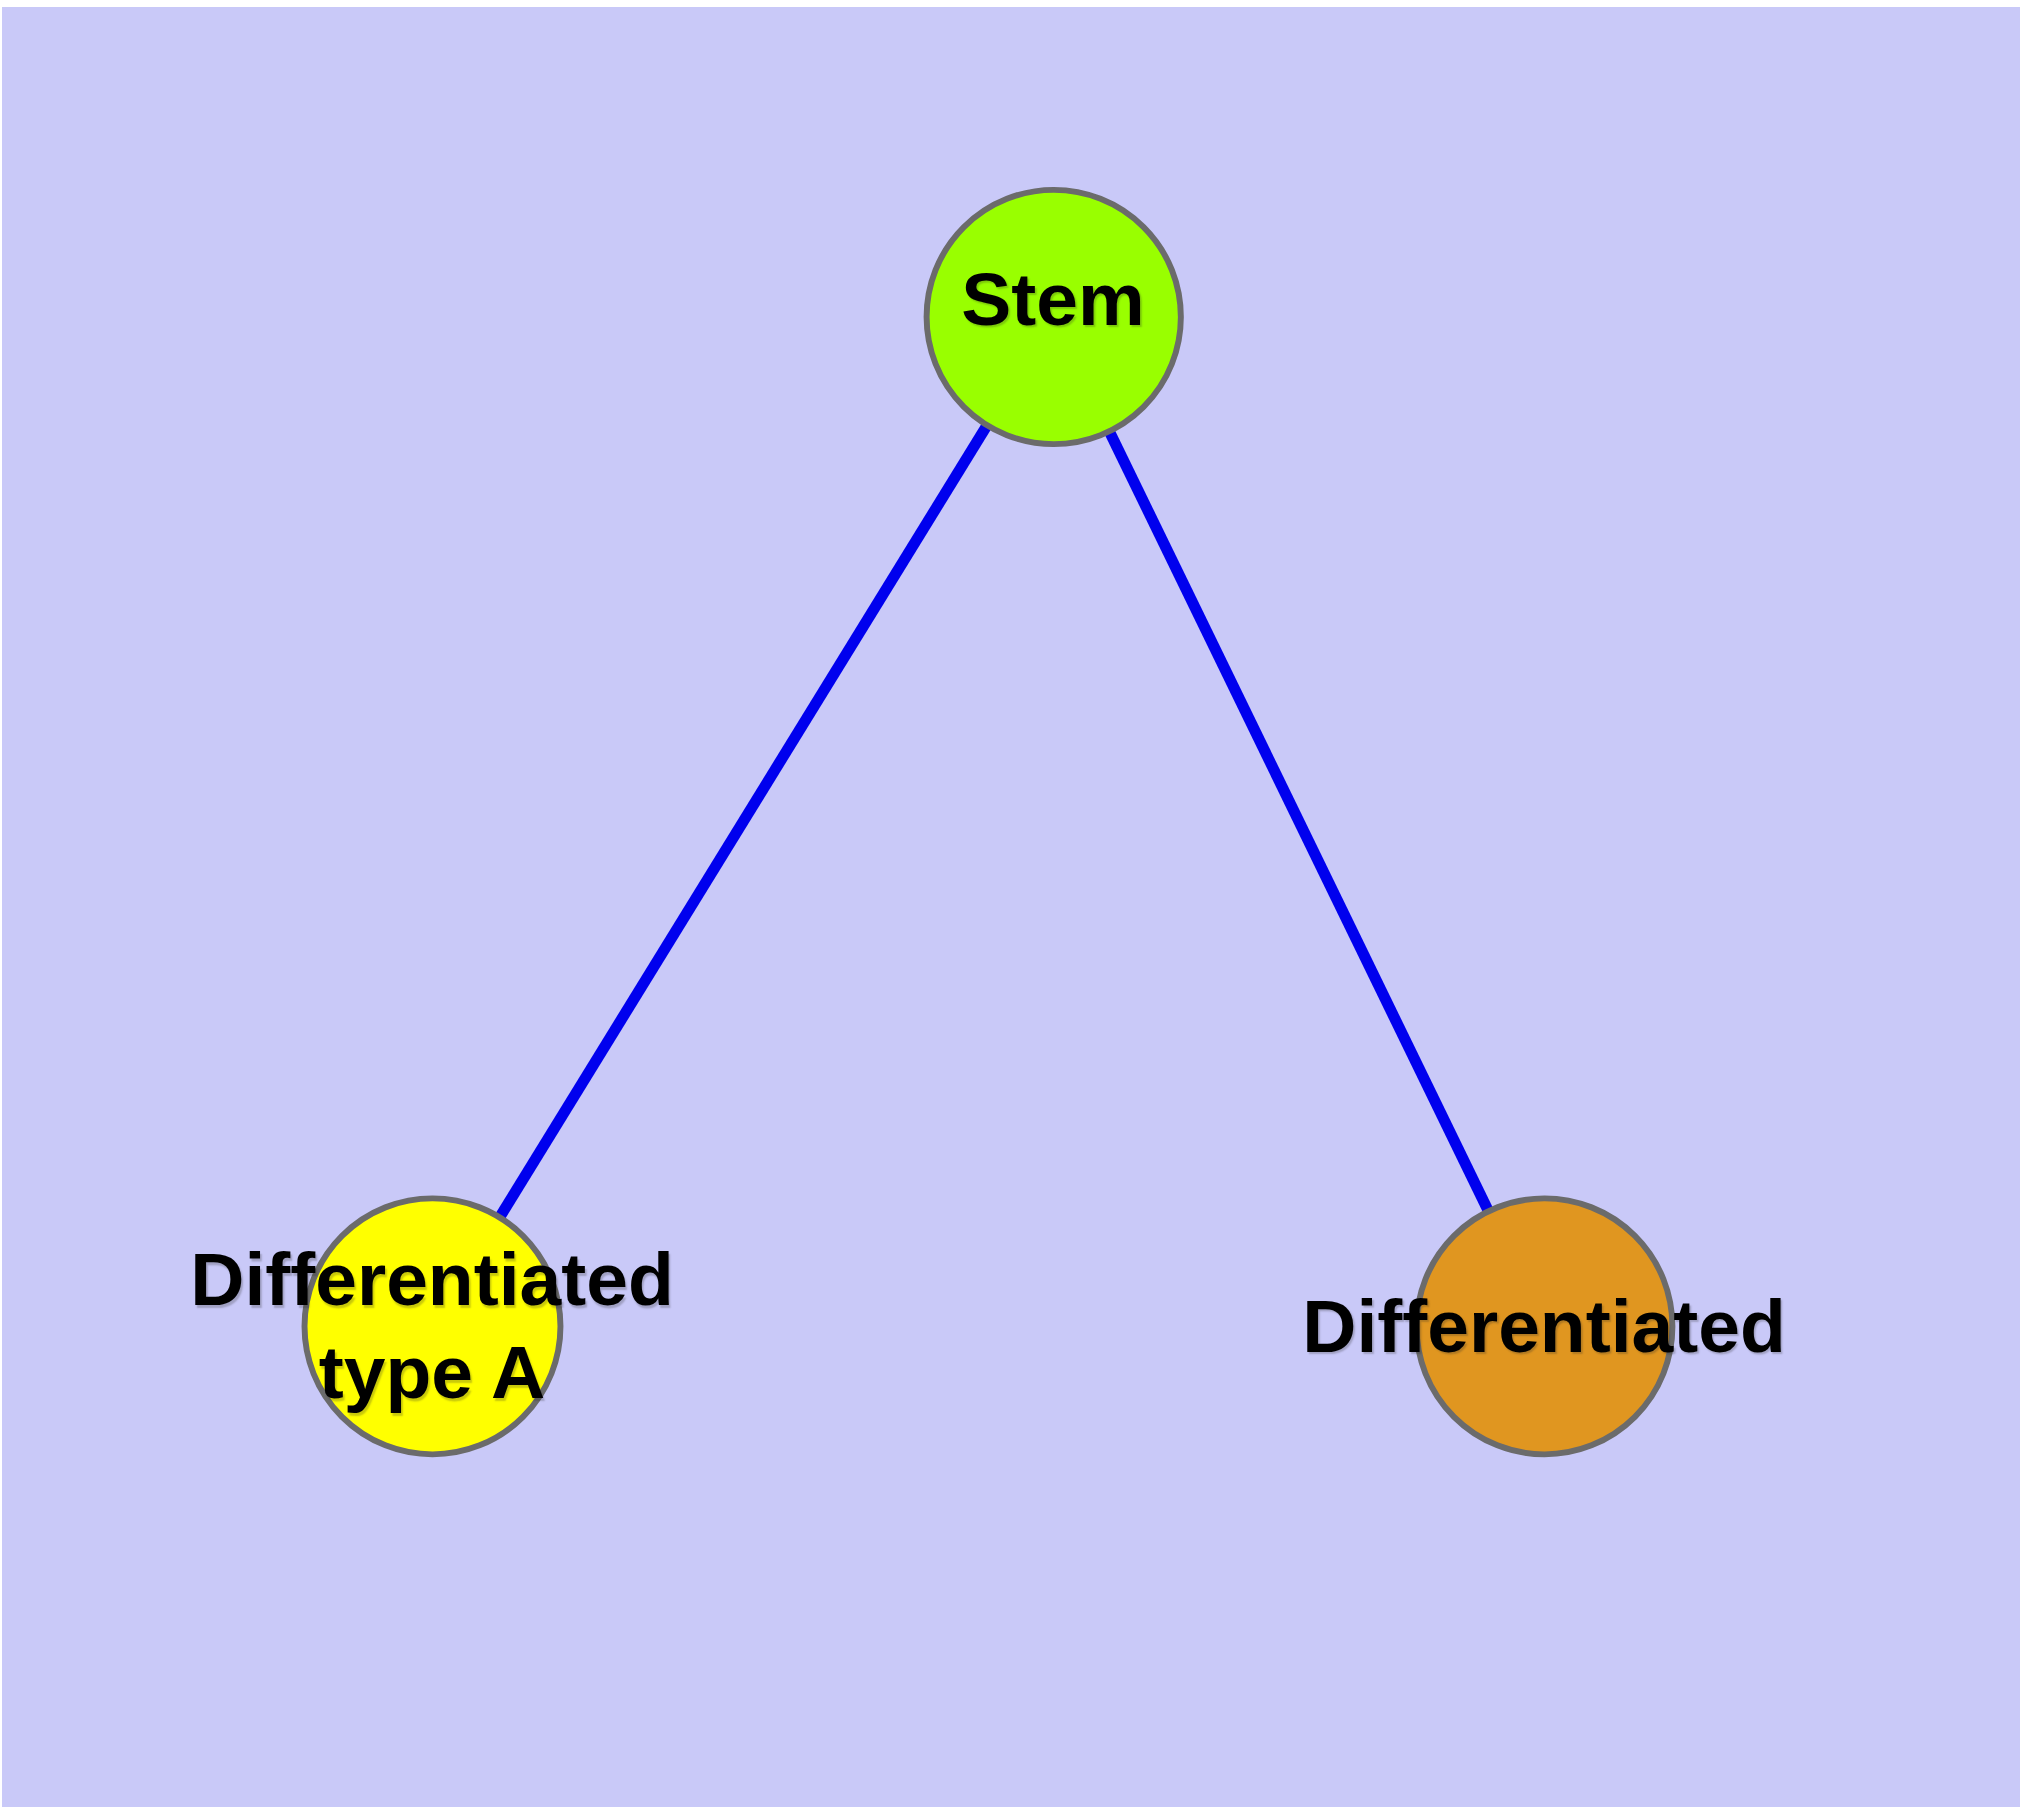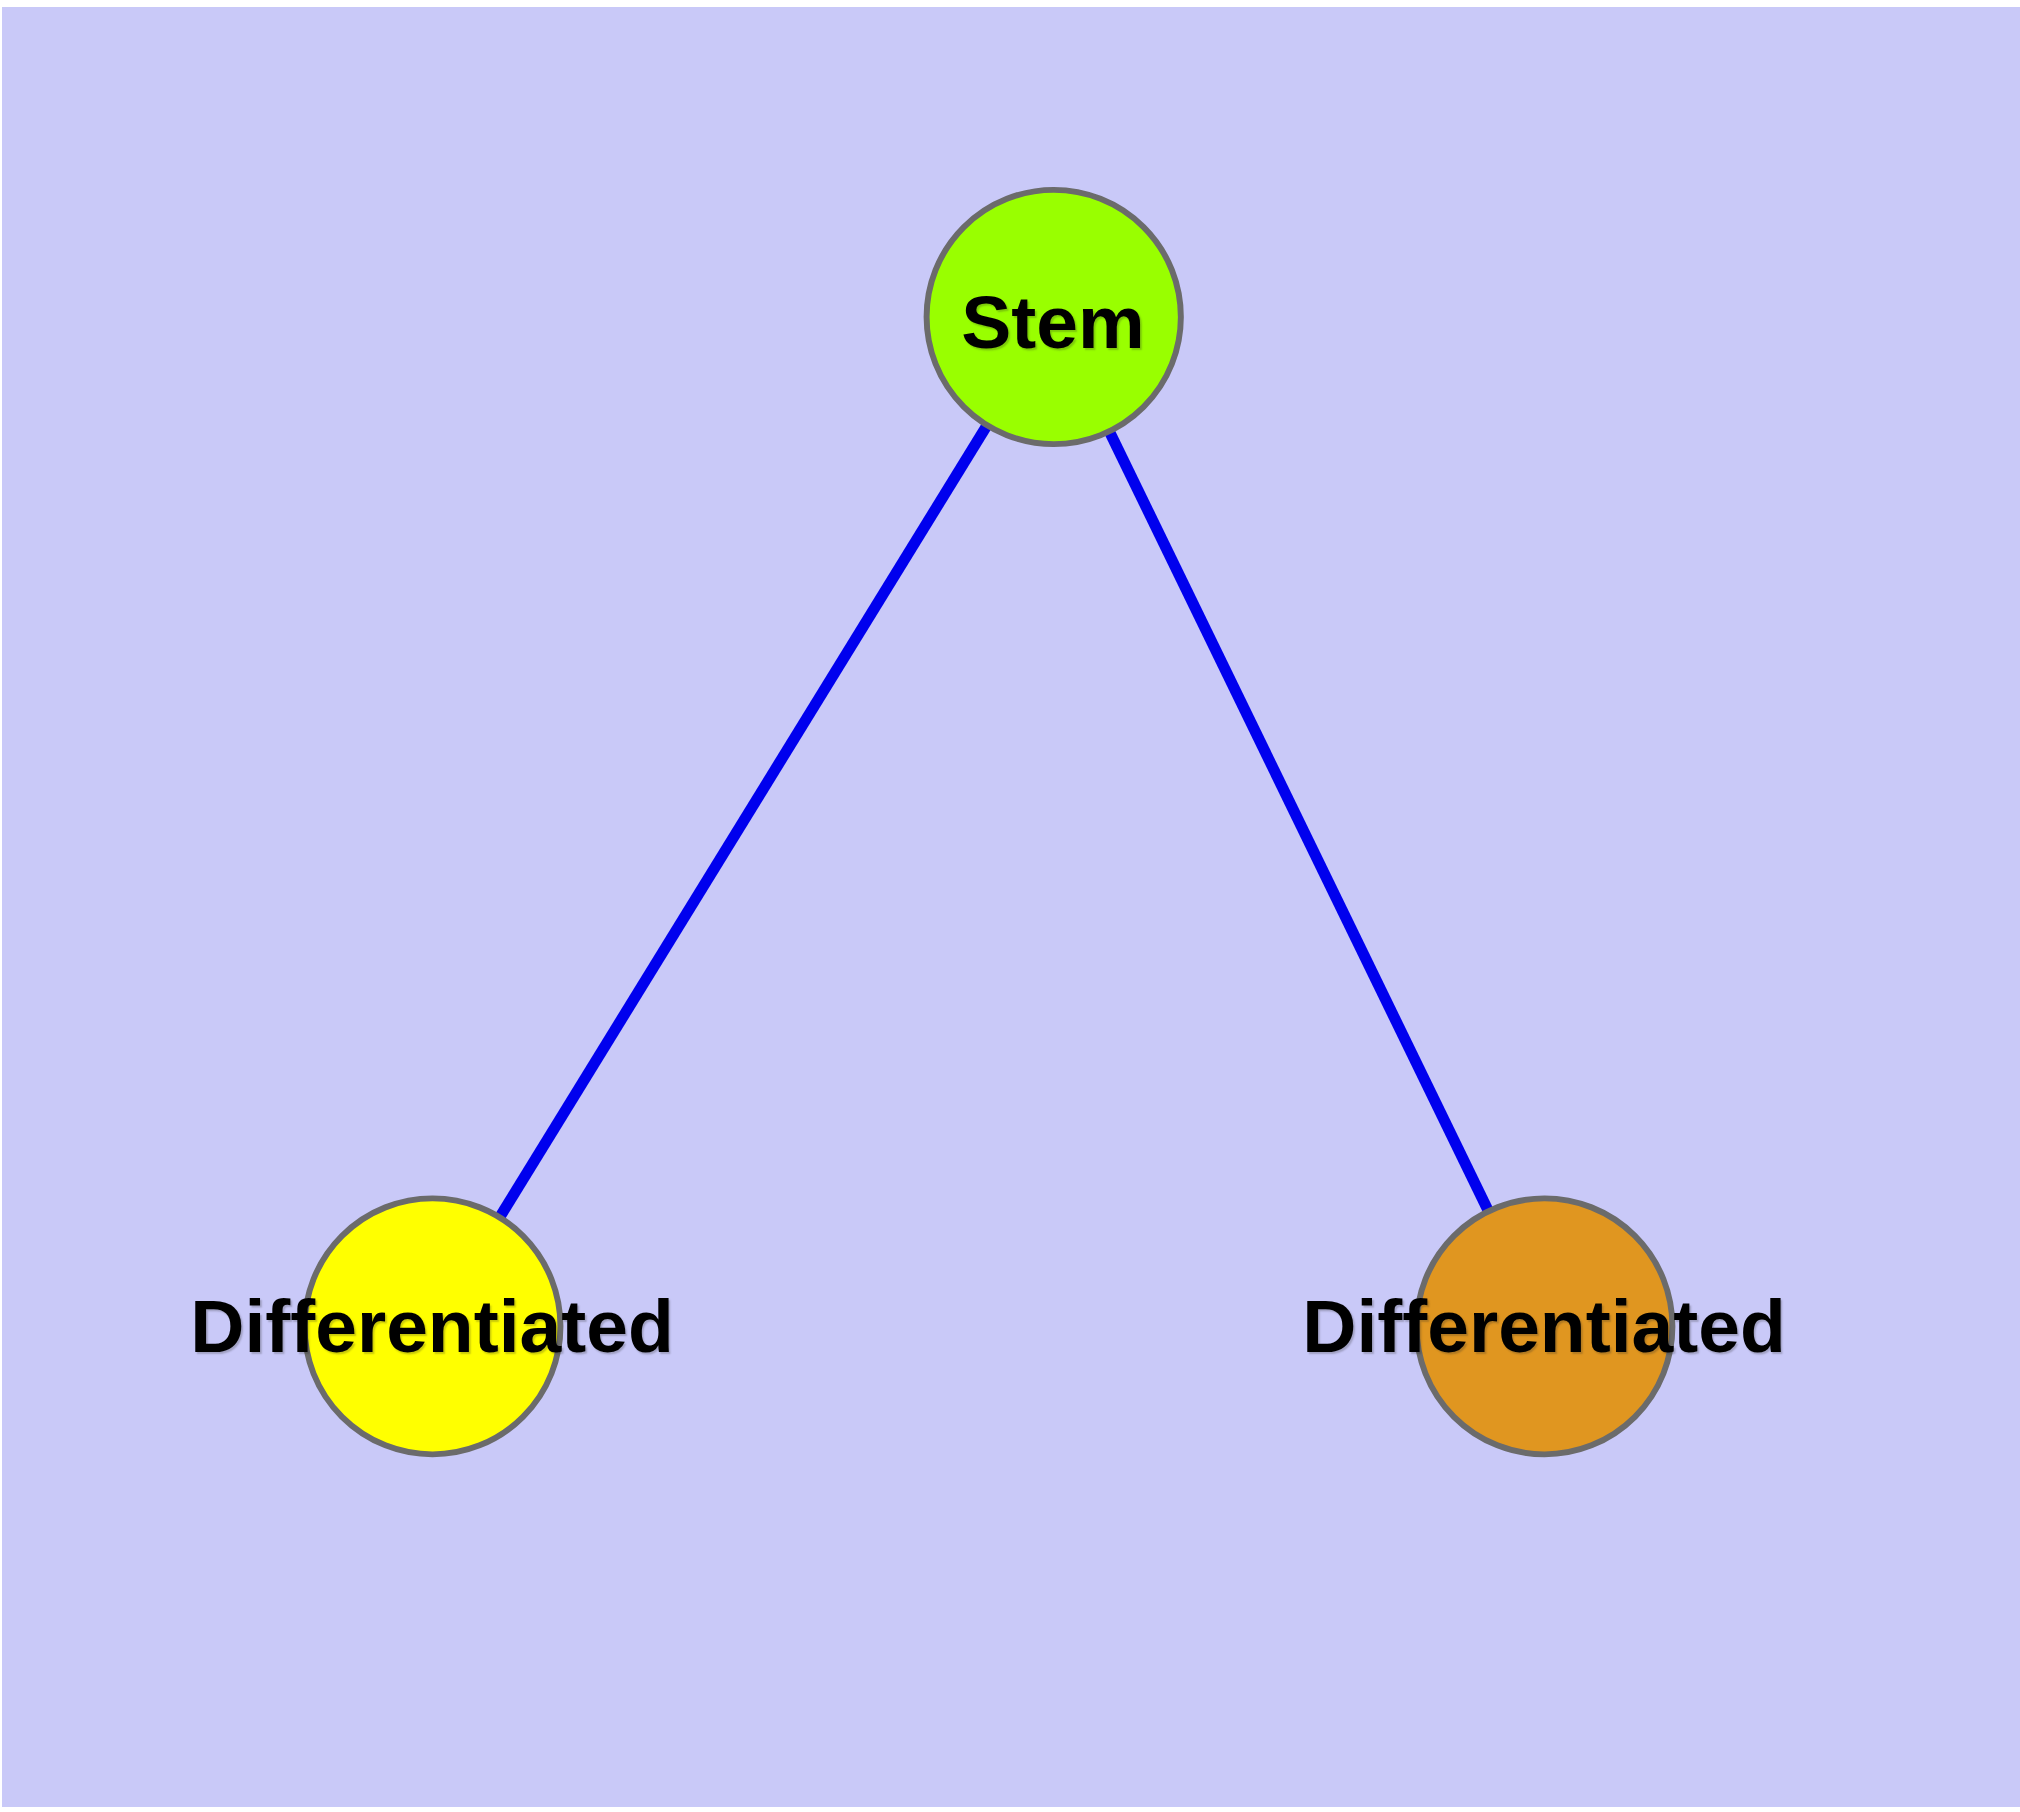--- a/index.html
+++ b/index.html
@@ -47,24 +47,25 @@
 <div class="bg" style="background: rgb(201, 201, 248);"></div>
 
 <svg class="graph" width="2021" height="1812" viewBox="0 0 2384 2138">
     <line x1="1243" y1="374" x2="510" y2="1565" stroke="#0000ee" stroke-width="13"></line>
     <line x1="1243" y1="374" x2="1822" y2="1565" stroke="#0000ee" stroke-width="13"></line>
     <circle cx="1243" cy="374" r="150" fill="#99ff00" stroke="#6b6b6b" stroke-width="7"></circle>
     <circle cx="510" cy="1565" r="151" fill="#ffff00" stroke="#6b6b6b" stroke-width="7"></circle>
     <circle cx="1822" cy="1565" r="151" fill="#e09620" stroke="#6b6b6b" stroke-width="7"></circle>
   </svg>
 
-<div class="node-label" style="left: 1053px; top: 322px; color: rgb(0, 0, 0);">
+<div class="node-label" style="left: 1053px; top: 299px; color: rgb(0, 0, 0);">
   <span class="line">Stem</span>
 </div>
 
 <div class="node-label" style="left: 432px; top: 1326px; color: rgb(0, 0, 0);">
   <span class="line">Differentiated</span>
+  <span class="line">type A</span>
 </div>
 
 <div class="node-label" style="left: 1544px; top: 1326px; color: rgb(0, 0, 0);">
   <span class="line">Differentiated</span>
 </div>
 
 
 </body></html>

